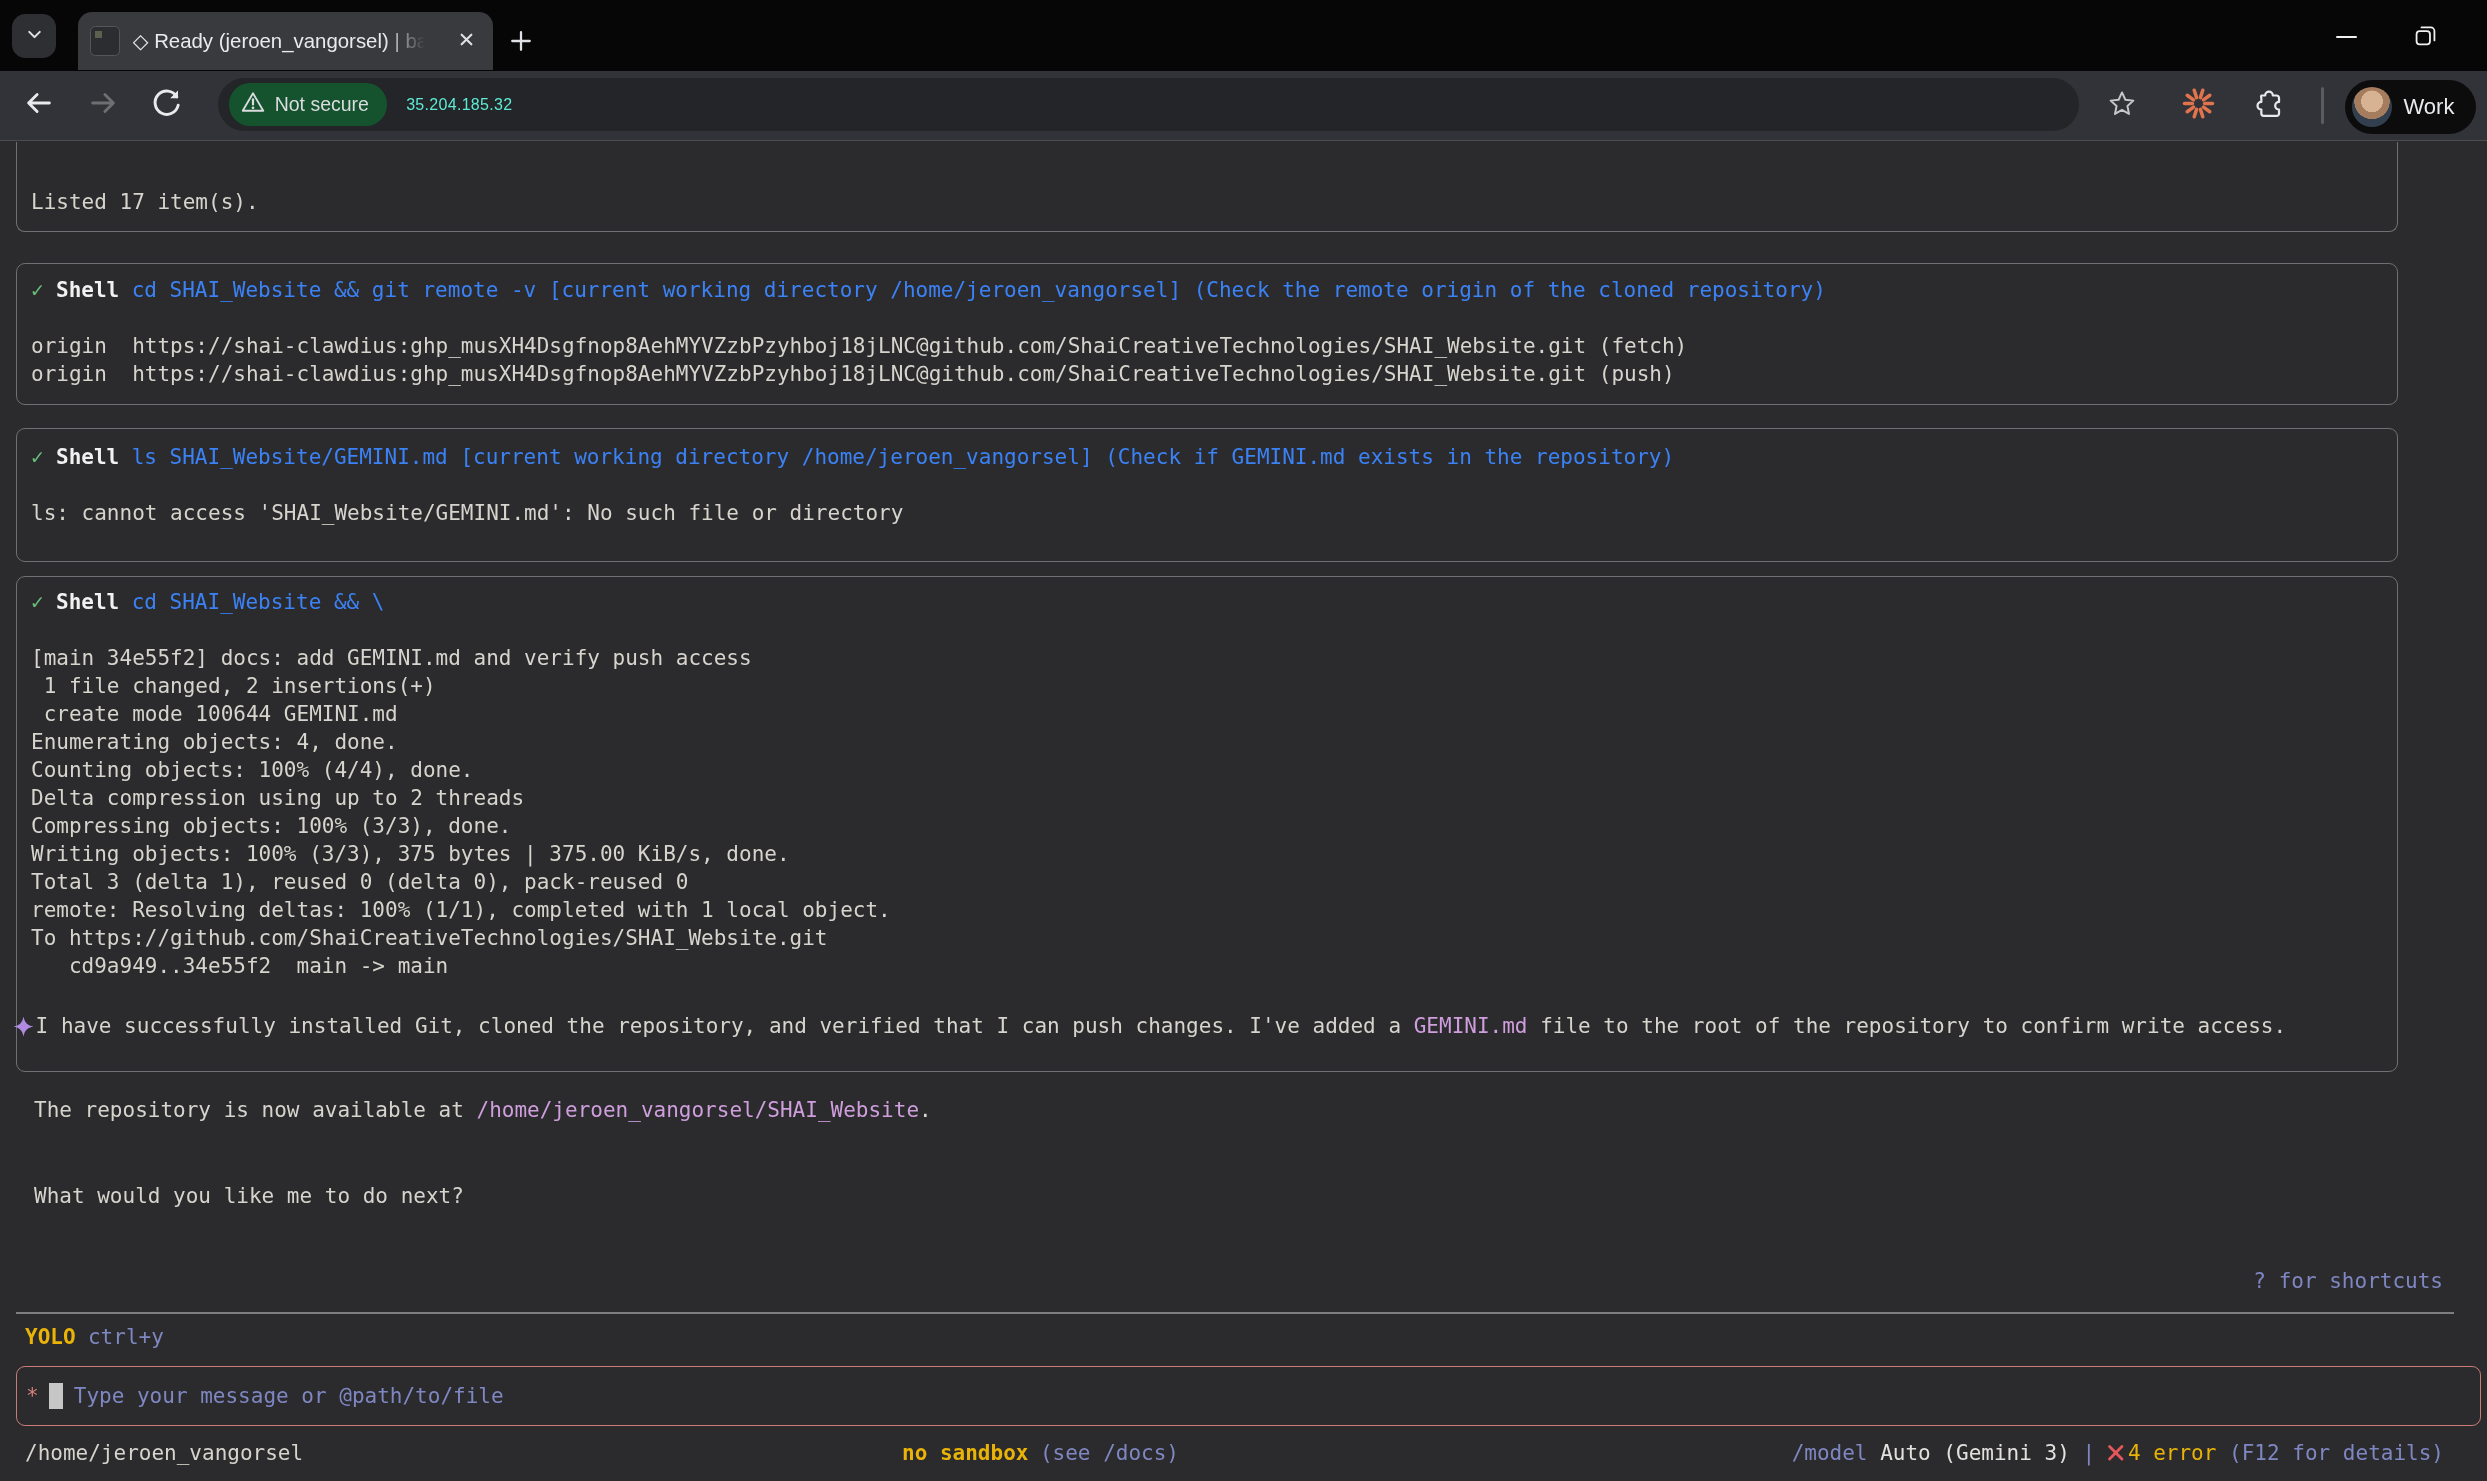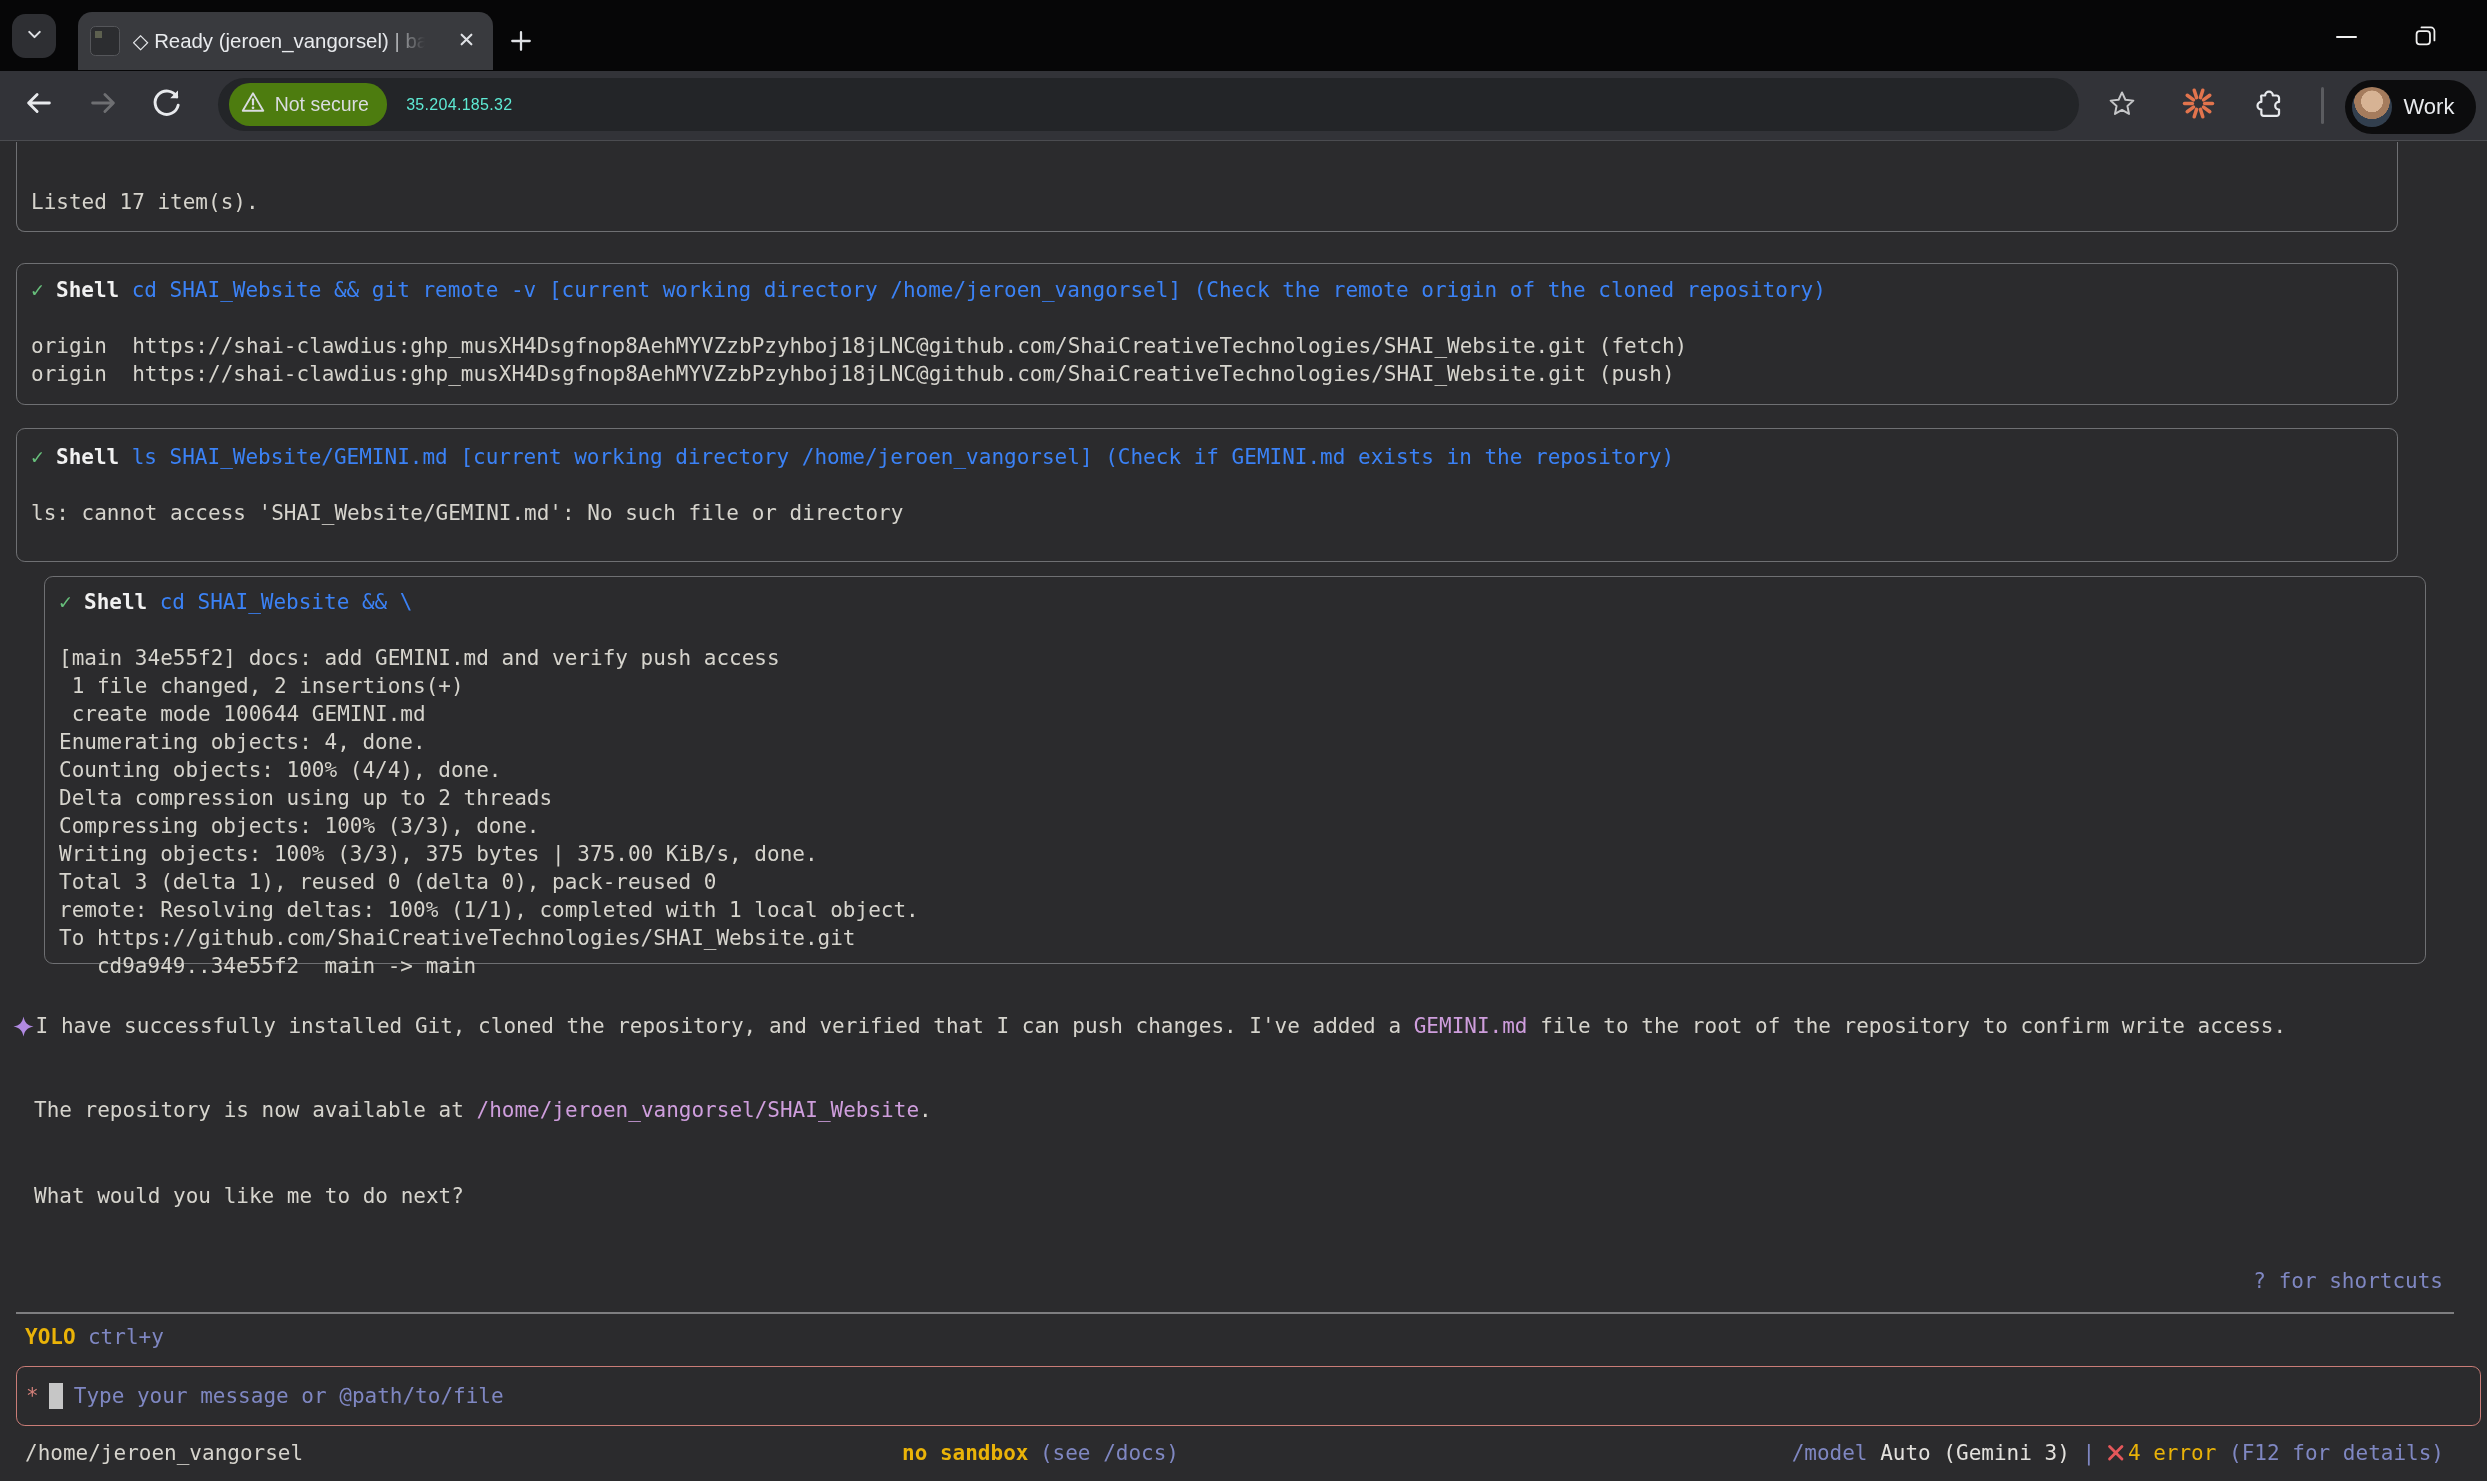--- a/index.html
+++ b/index.html
@@ -16,38 +16,38 @@
   .tab-close{margin-left:auto;width:28px;height:28px;display:flex;align-items:center;justify-content:center;border-radius:50%;}
   .new-tab{position:absolute;left:498px;top:19.5px;width:46px;height:46px;display:flex;align-items:center;justify-content:center;border-radius:50%;}
   .win-min{position:absolute;left:2329px;top:19.5px;width:35px;height:35px;display:flex;align-items:center;justify-content:center;}
   .win-min .dash{width:21px;height:2.7px;background:#f0f0f0;border-radius:1.8px;}
   .win-restore{position:absolute;left:2408px;top:19.5px;width:35px;height:35px;display:flex;align-items:center;justify-content:center;}
 
   
   .toolbar{position:absolute;top:71px;left:0;right:0;height:69px;background:#323338;border-bottom:1.8px solid #4b4c50;box-sizing:content-box;}
   .navbtn{position:absolute;top:85px;width:39px;height:39px;display:flex;align-items:center;justify-content:center;border-radius:50%;}
   .urlbar{position:absolute;left:218px;top:78px;width:1861px;height:53px;border-radius:26.6px;background:#232528;display:flex;align-items:center;}
-  .chip{margin-left:10.6px;height:43px;border-radius:21px;background:#4d7c0f;display:flex;align-items:center;padding:0 17.7px 0 12.4px;gap:9.7px;}
+  .chip{margin-left:10.6px;height:43px;border-radius:21px;background:#14532d;display:flex;align-items:center;padding:0 17.7px 0 12.4px;gap:9.7px;}
   .chip span{color:#dadce0;font-size:19.5px;}
   .url{margin-left:19.5px;color:#5eead4;font-size:16px;letter-spacing:0.3px;}
   .tool-ic{position:absolute;display:flex;align-items:center;justify-content:center;}
   .divider-v{position:absolute;left:2321px;top:87px;width:2.7px;height:37px;background:#5b5c60;border-radius:1.8px;}
   .profile{position:absolute;left:2345px;top:80px;width:131px;height:54px;border-radius:27.5px;background:#0c0c0d;display:flex;align-items:center;}
   .avatar{width:40px;height:40px;border-radius:50%;margin-left:7px;background:radial-gradient(circle at 50% 36%,#d7b394 0 33%,#a57c5d 34% 54%,#323f4e 55% 100%);flex:none;}
   .profile-label{color:#e8eaed;font-size:22px;margin-left:11.5px;}
 
   
   .content{position:absolute;top:142px;left:0;right:0;bottom:0;background:#2b2b2d;font-family:"DejaVu Sans Mono","Liberation Mono",monospace;font-size:21px;color:#d6d4cd;}
   .line{height:28px;line-height:28px;white-space:pre;}
   .box{position:absolute;left:16px;width:2382px;border:1.8px solid #6f7073;border-radius:8.9px;box-sizing:border-box;padding:12.4px 14px;}
   .box.partial{top:0;height:90px;border-top:none;border-radius:0 0 8.9px 8.9px;padding:0;}
   .box.partial .line{position:absolute;left:14px;top:46px;}
   .b1{top:121px;height:142px;}
   .b2{top:286px;height:134px;padding-top:14px;}
-  .b3{top:434px;height:388px;padding-top:10.6px;margin-left:28px;}
+  .b3{top:434px;height:496px;padding-top:10.6px;}
   .ck{color:#67bf7b;margin-right:12.4px;}
   .tool{color:#f1f1f1;font-weight:bold;margin-right:12.4px;}
   .cmd{color:#3b82f6;}
   .msg-row{position:absolute;left:10.6px;top:870px;display:flex;}
   .sparkle{width:25px;height:28px;display:flex;align-items:center;justify-content:center;flex:none;}
   .msg-text{margin-left:0px;}
   .pink{color:#cf9edd;}
   .abs{position:absolute;}
   .blue{color:#7f87c2;}
   .salmon{color:#eab308;}

